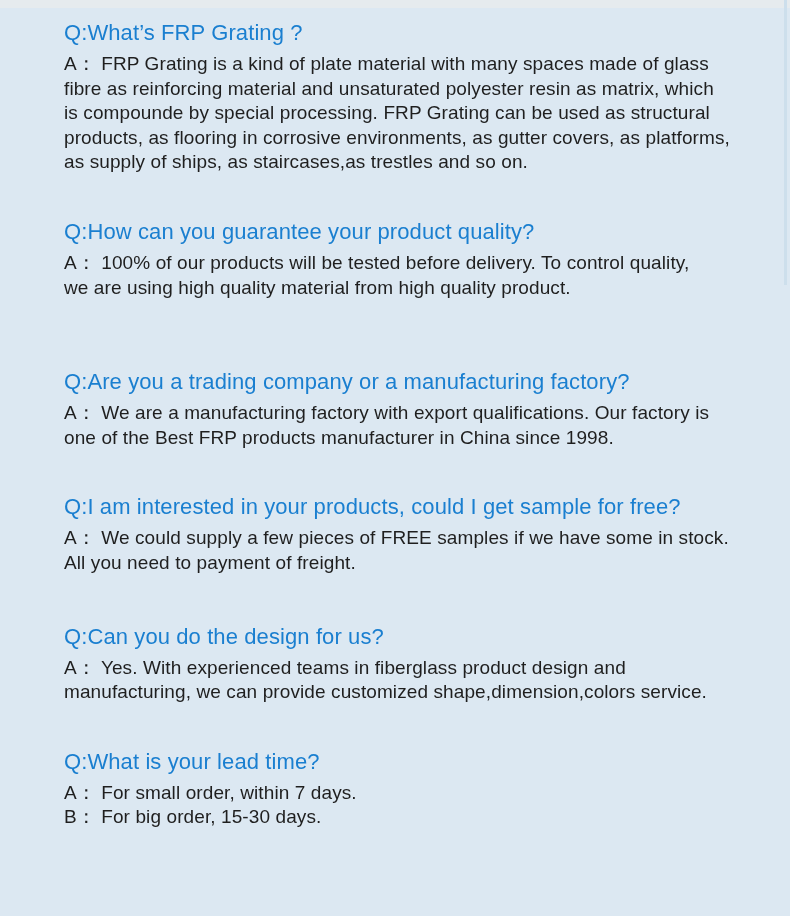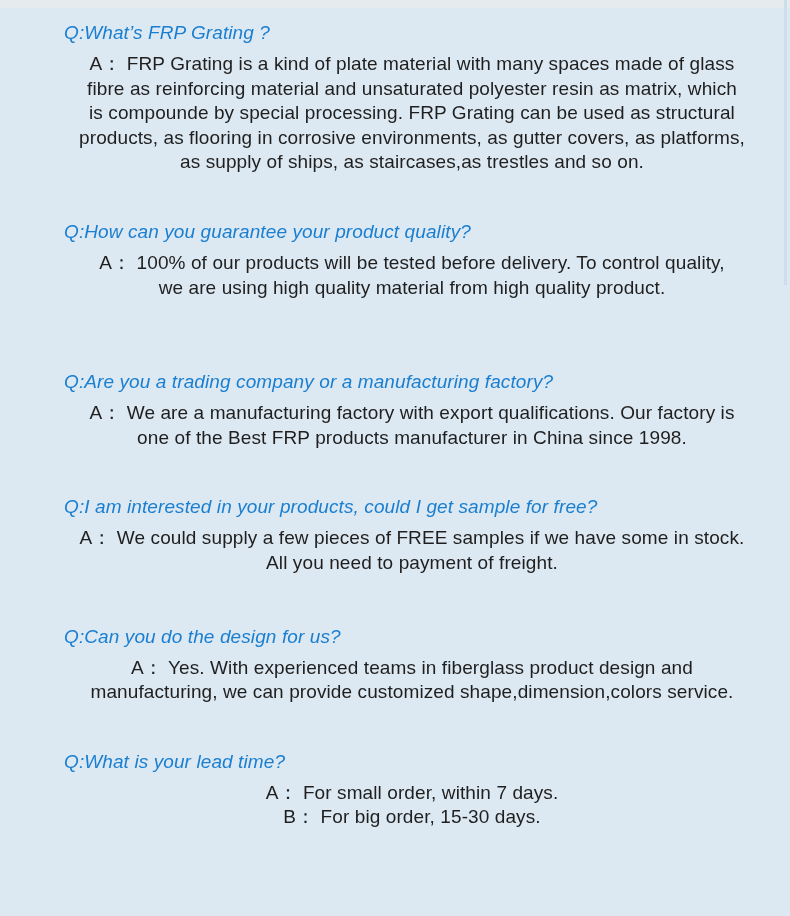--- a/index.html
+++ b/index.html
@@ -30,35 +30,34 @@
   .faq-list {
     position: relative;
     padding: 22px 30px 0 64px;
   }
   .faq-section { margin-bottom: 46px; }
   .faq-section:nth-of-type(2) { margin-bottom: 71px; }
   .faq-section:nth-of-type(3) { margin-bottom: 46px; }
   .faq-section:nth-of-type(4) { margin-bottom: 50px; margin-top: 31px; }
   .faq-section:nth-of-type(5) { }
   .question {
-    font-size: 19px;
+    font-size: 22px;
     font-weight: 400;
     line-height: 22px;
     color: #1a7fd0;
     margin-bottom: 8px;
     letter-spacing: 0.1px;
-    font-style: italic;
   }
   .answer {
     font-size: 19px;
     line-height: 24.6px;
     color: #1f1f1f;
     letter-spacing: 0.1px;
   }
-  .answer div { white-space: nowrap; text-align: center; }
+  .answer div { white-space: nowrap; }
 </style>
 </head>
 <body>
 
 <div class="page">
   <div class="top-band"></div>
   <div class="right-edge-line"></div>
 
   <div class="faq-list">
 

